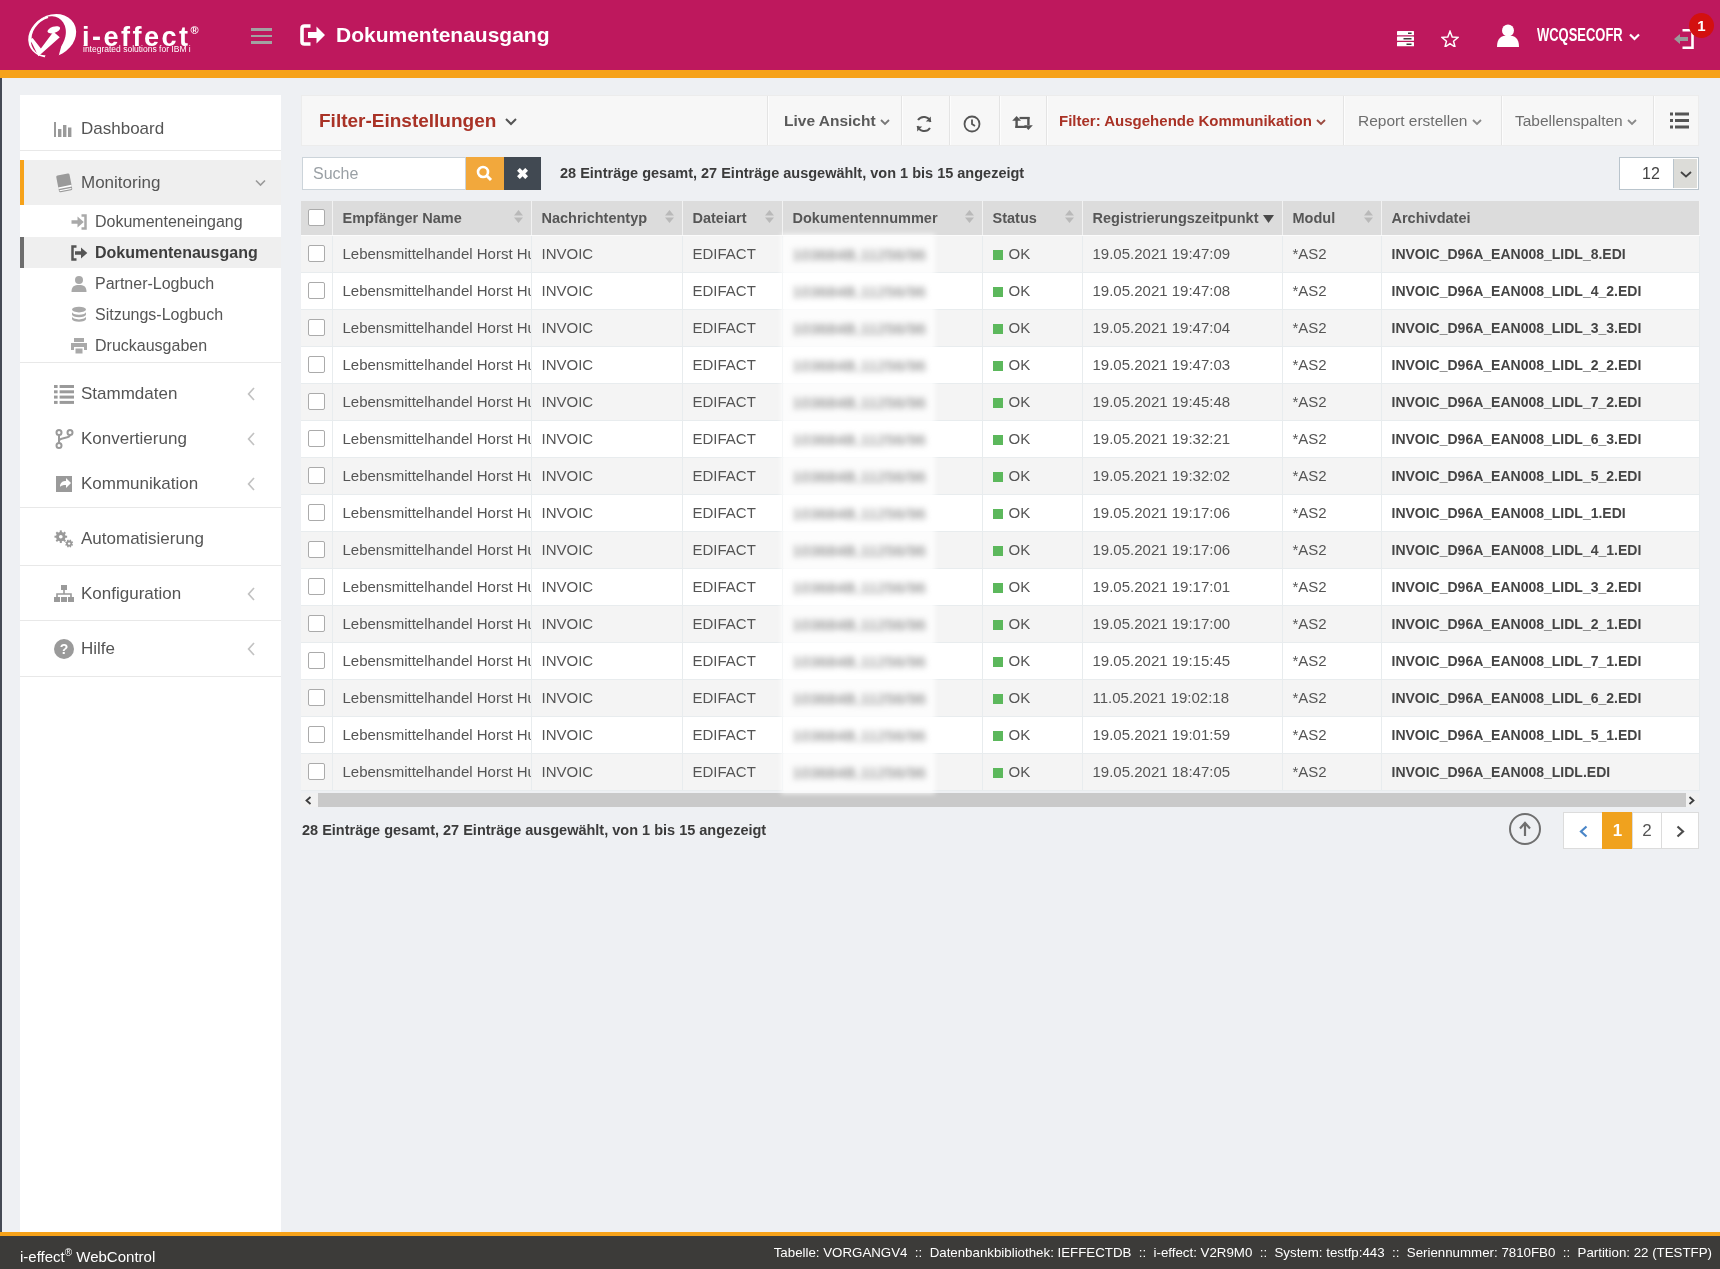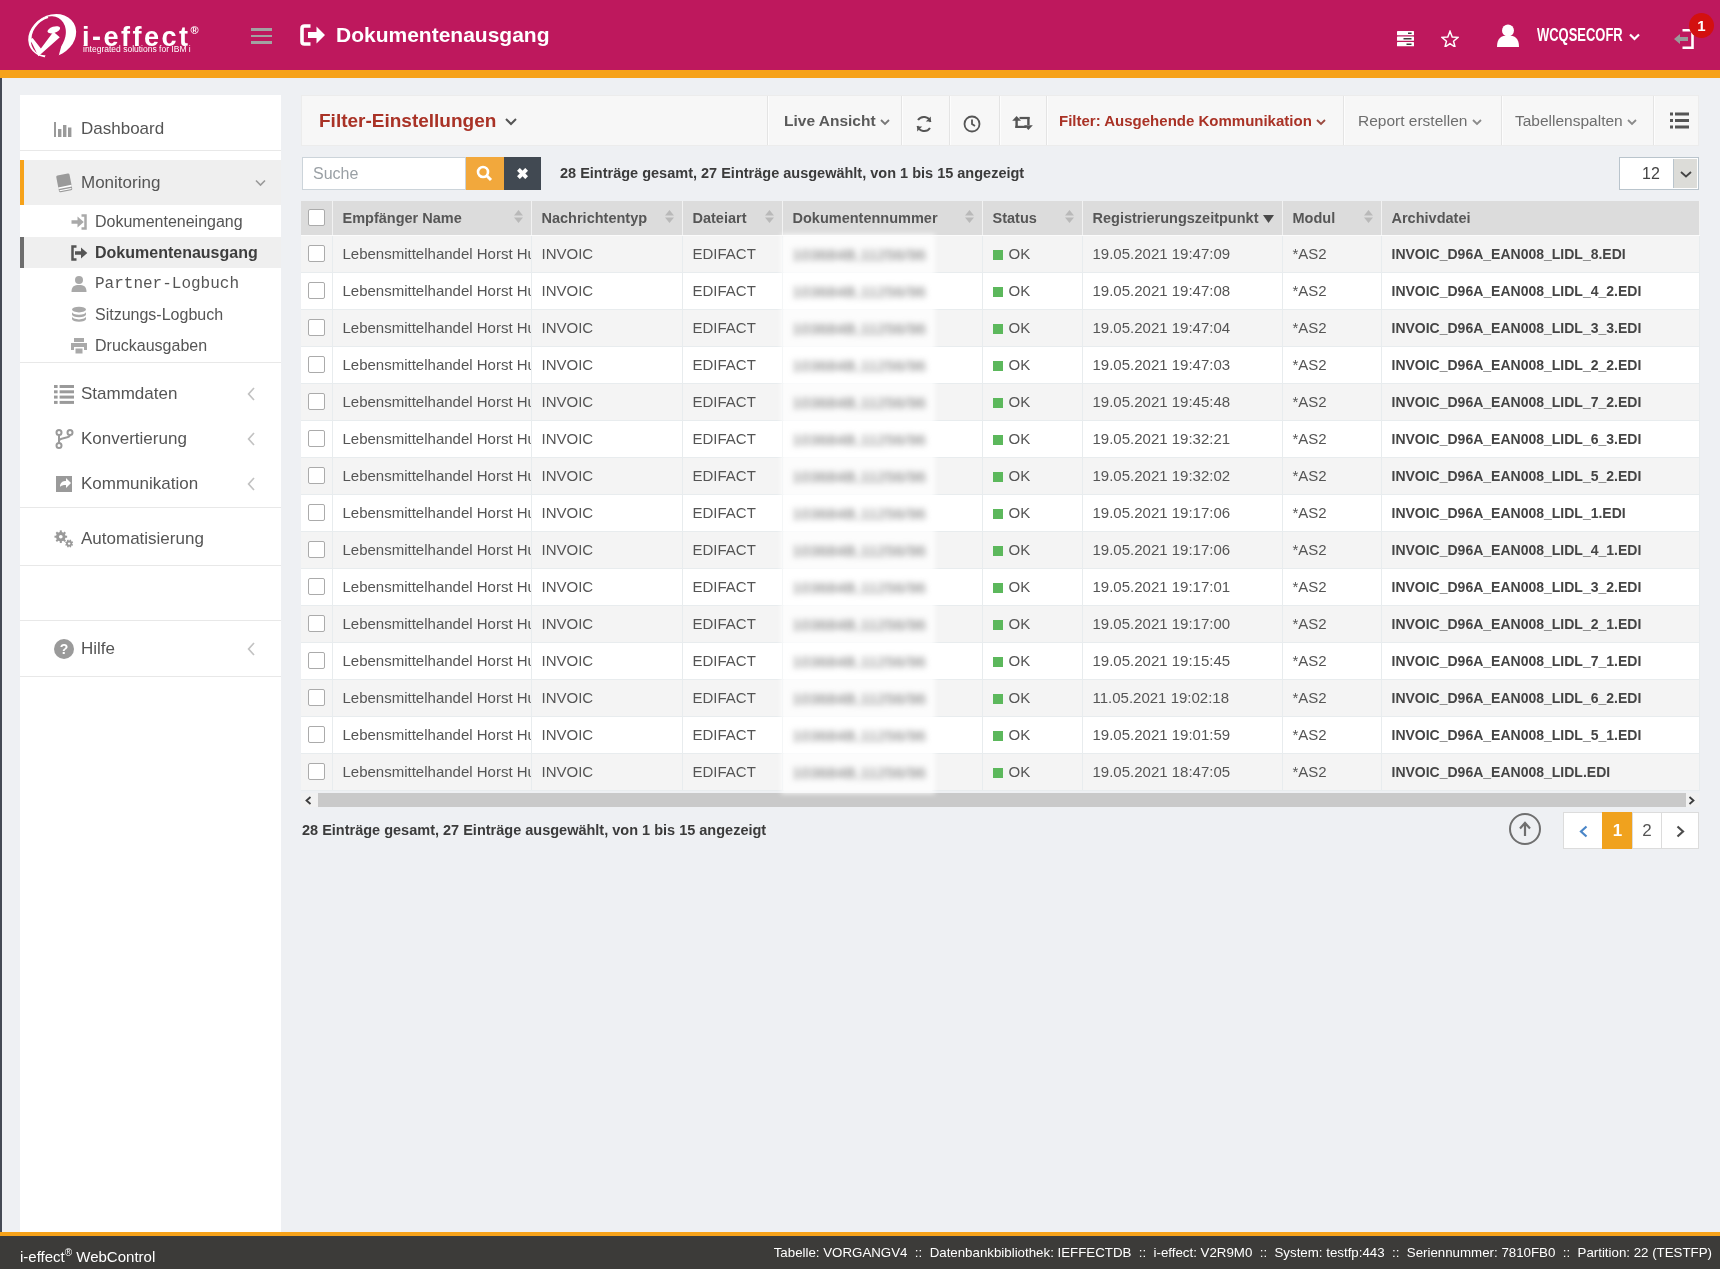--- a/index.html
+++ b/index.html
@@ -172,21 +172,21 @@
     <span class="lbl">Dokumenteneingang</span>
   </div>
   <div class="sub" style="top:142px;background:#efefef;">
     <div class="abs" style="left:0;top:0;width:4px;height:31px;background:#6d6d6d"></div>
     <svg class="ic" viewBox="0 0 18 18">
         <path d="M6.5 2.5 h-4 v13 h4" stroke="#555" stroke-width="2.5" fill="none"></path>
         <path d="M5 7.3 h6 v-3.8 l6.3 5.5 -6.3 5.5 v-3.8 h-6z" fill="#555"></path>
       </svg>
     <span class="lbl" style="color:#3e3e3e;font-weight:700;">Dokumentenausgang</span>
   </div>
-  <div class="sub" style="top:173px;font-family:Liberation Mono, monospace;">
+  <div class="sub" style="top:173px;">
     <svg class="ic" viewBox="0 0 18 18">
         <circle cx="9" cy="5" r="4" fill="#a9a9a9"></circle>
         <path d="M1.5 17 C1.5 11 4.5 10 9 10 C13.5 10 16.5 11 16.5 17 Z" fill="#a9a9a9"></path>
       </svg>
     <span class="lbl">Partner-Logbuch</span>
   </div>
   <div class="sub" style="top:204px;">
     <svg class="ic" viewBox="0 0 18 18">
         <g fill="#a9a9a9">
           <ellipse cx="9" cy="3.6" rx="7" ry="2.8"></ellipse>
@@ -271,20 +271,35 @@
           <rect x="16.8" y="11.6" width="1.6" height="2.2" transform="rotate(202 17.6 16)"></rect>
           <rect x="16.8" y="11.6" width="1.6" height="2.2" transform="rotate(247 17.6 16)"></rect>
           <rect x="16.8" y="11.6" width="1.6" height="2.2" transform="rotate(292 17.6 16)"></rect>
           <rect x="16.8" y="11.6" width="1.6" height="2.2" transform="rotate(337 17.6 16)"></rect>
           <circle cx="17.6" cy="16" r="1.3" fill="#fff"></circle>
         </g>
     </svg>
     <span class="lbl">Automatisierung</span>
   </div>
   <div class="sdiv" style="top:470px;"></div>
+  <div class="mitem" style="top:476px;">
+    <svg class="ic" viewBox="0 0 22 22">
+        <g fill="#9a9a9a">
+          <rect x="8" y="2" width="6" height="5"></rect>
+          <rect x="1" y="14" width="6" height="5"></rect>
+          <rect x="8" y="14" width="6" height="5"></rect>
+          <rect x="15" y="14" width="6" height="5"></rect>
+        </g>
+        <path d="M11 7 v4 M4 14 v-3 h14 v3" stroke="#9a9a9a" stroke-width="1.6" fill="none"></path>
+      </svg>
+    <span class="lbl">Konfiguration</span>
+      <svg class="chev" viewBox="0 0 8 14">
+        <path d="M7 1 L1.6 7 L7 13" stroke="#c2c2c2" stroke-width="1.7" fill="none"></path>
+      </svg>
+  </div>
   <div class="sdiv" style="top:525px;"></div>
   <div class="mitem" style="top:531px;">
     <svg class="ic" viewBox="0 0 22 22">
         <circle cx="11" cy="11" r="10" fill="#9a9a9a"></circle>
         <text x="11" y="16" font-size="14" font-weight="bold" fill="#fff" text-anchor="middle" font-family="Liberation Sans">?</text>
       </svg>
     <span class="lbl">Hilfe</span>
       <svg class="chev" viewBox="0 0 8 14">
         <path d="M7 1 L1.6 7 L7 13" stroke="#c2c2c2" stroke-width="1.7" fill="none"></path>
       </svg>

